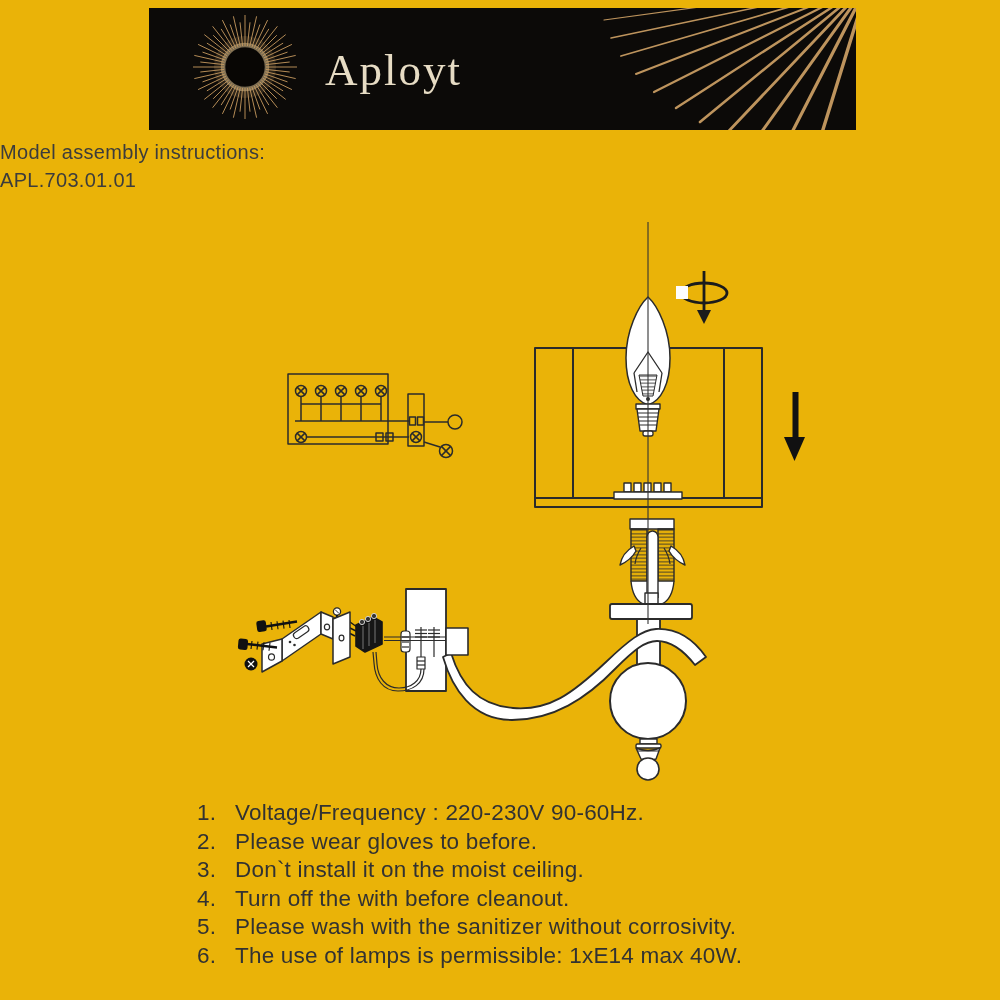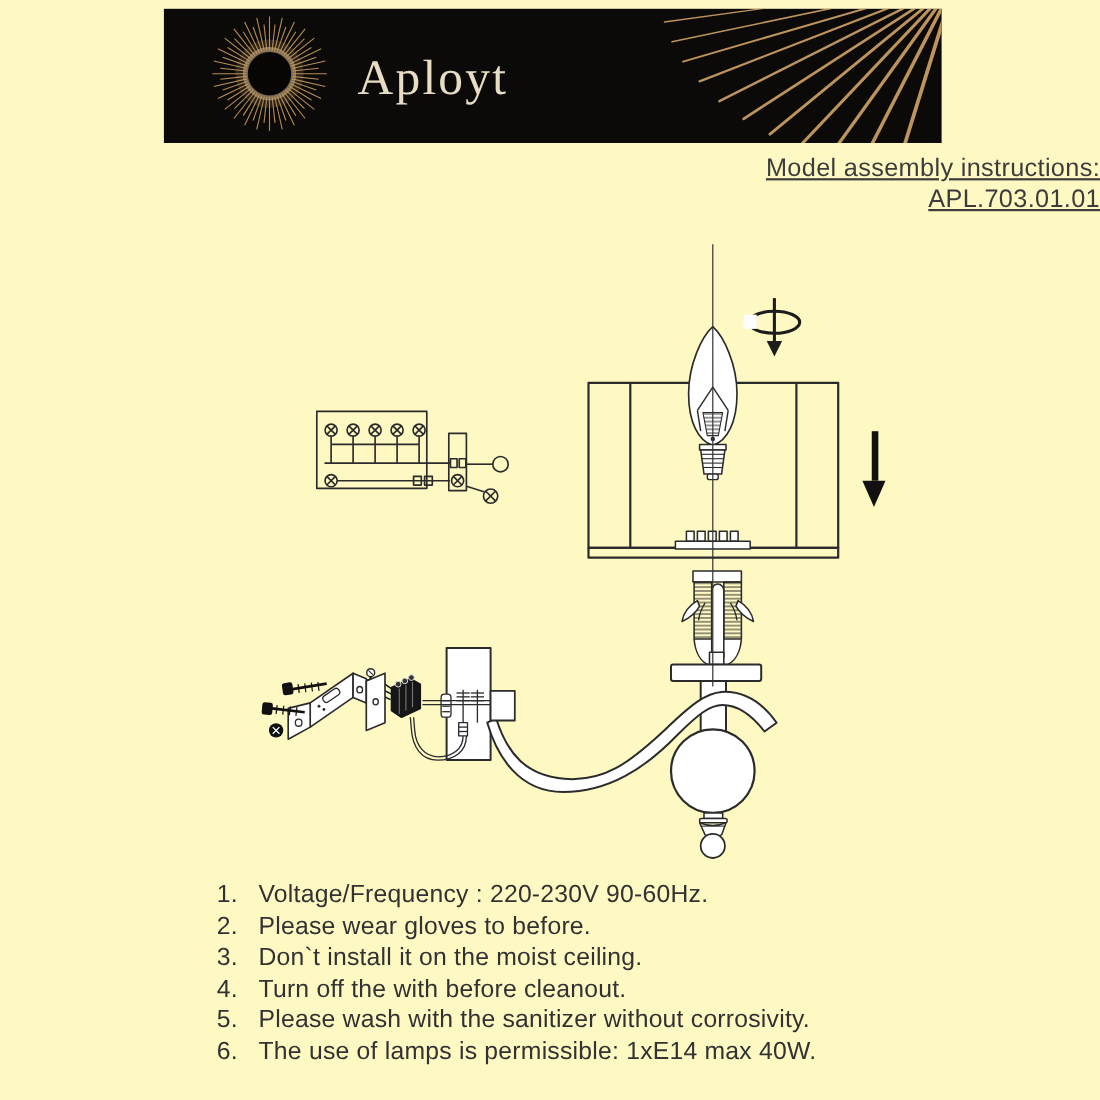--- a/index.html
+++ b/index.html
@@ -1,25 +1,25 @@
 <!DOCTYPE html>
 <html><head>
 <meta charset="utf-8">
 <style>
   html,body{margin:0;padding:0;background:#ffffff;}
-  #page{position:relative;width:1000px;height:1000px;background:#fef9c3;overflow:hidden;
+  #page{position:relative;width:1000px;height:1000px;background:#eab308;overflow:hidden;
         font-family:"Liberation Sans",sans-serif;}
   
   .banner{position:absolute;left:149px;top:8px;width:707px;height:122px;background:#0c0a08;overflow:hidden;}
   .banner svg{position:absolute;left:0;top:0;}
   .brand{position:absolute;left:176px;top:40px;font-family:"Liberation Serif",serif;
          font-size:45px;font-weight:400;color:#e7dcc4;letter-spacing:2px;line-height:1;}
   
-  .heading{position:absolute;left:0;top:138px;width:100%;text-align:right;
-           color:#3c3c3c;font-size:23px;line-height:28px;letter-spacing:.3px;text-decoration:underline;}
+  .heading{position:absolute;left:0;top:138px;width:100%;text-align:left;
+           color:#3c3c3c;font-size:20px;line-height:28px;letter-spacing:.3px;}
   
   .draw{position:absolute;left:0;top:0;width:1000px;height:1000px;}
   
   .instr{position:absolute;left:197px;top:799px;margin:0;padding:0;list-style:none;
          color:#323232;font-size:22.5px;line-height:28.6px;letter-spacing:.2px;}
   .instr li{display:flex;}
   .instr .num{width:38px;flex:0 0 38px;}
 </style>
 </head>
 <body>

